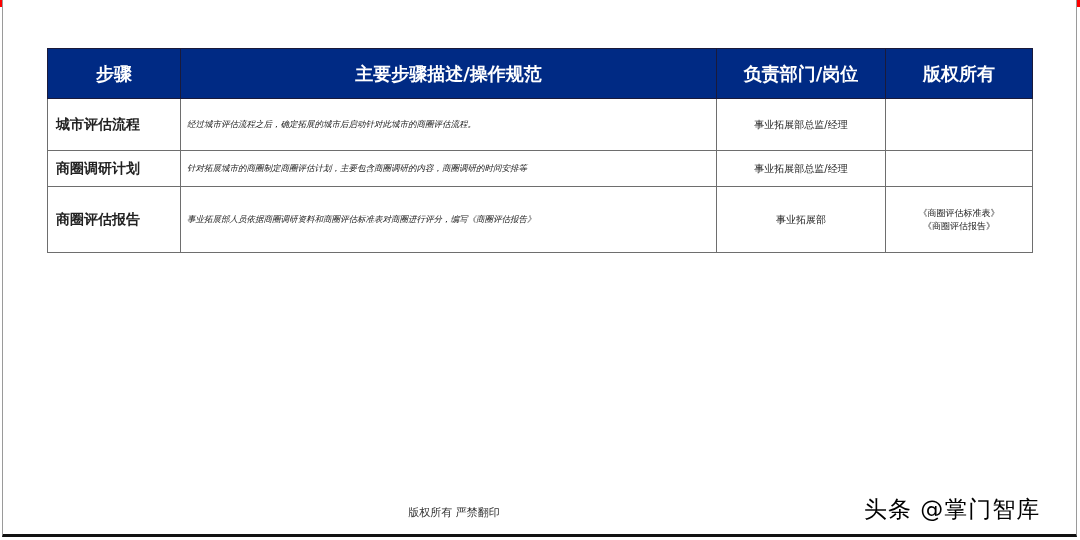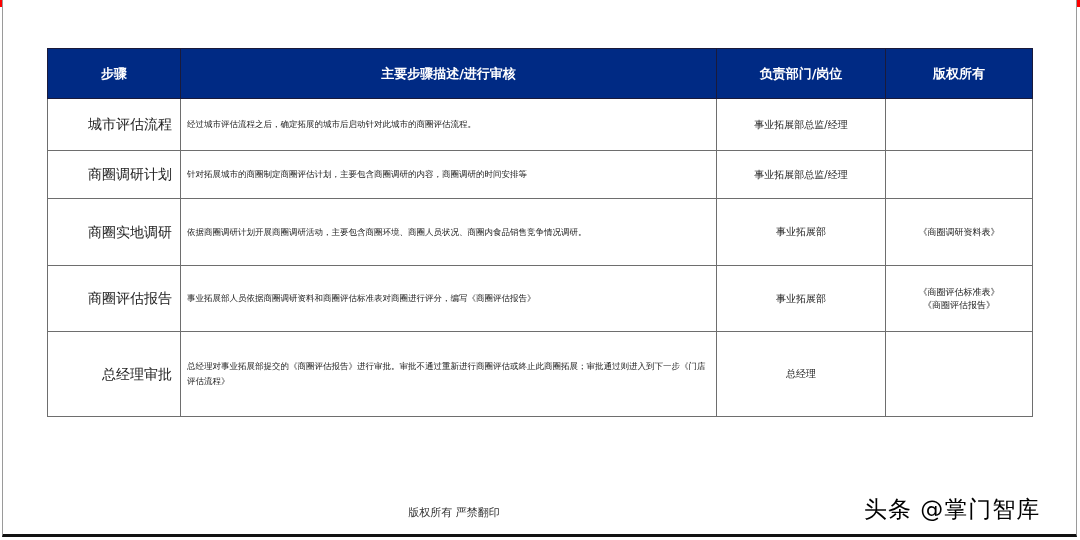--- a/index.html
+++ b/index.html
@@ -9,26 +9,26 @@
       position: absolute; left: 2px; top: 0; width: 1075px; height: 537px;
       border-left: 1px solid #9a9a9a; border-right: 1px solid #9a9a9a;
       border-bottom: 3px solid #111111; background: #ffffff;
     }
     .topbar { position: absolute; left: 0; top: 0; width: 1080px; height: 7px; background: #ff0000; }
     table.proc {
       position: absolute; left: 47px; top: 48px; width: 985px;
       border-collapse: collapse; table-layout: fixed;
     }
     table.proc th {
-      background: #002a84; color: #ffffff; font-size: 13px; font-weight: bold;
+      background: #002a84; color: #ffffff; font-size: 18px; font-weight: bold;
       height: 50px; border: 1px solid #1a1a3a; text-align: center; vertical-align: middle;
     }
     table.proc td { border: 1px solid #6e6e6e; vertical-align: middle; color: #222222; }
-    td.step { text-align: right; font-size: 14px; font-weight: normal; color: #111111; padding: 4px 8px; line-height: 17px; }
-    td.desc { font-size: 8.5px; padding: 16px 6px; line-height: 15px; color: #333333; }
+    td.step { text-align: left; font-size: 14px; font-weight: bold; color: #111111; padding: 4px 8px; line-height: 17px; }
+    td.desc { font-size: 8.5px; padding: 4px 6px; line-height: 15px; color: #333333; font-style: italic; }
     td.owner { text-align: center; font-size: 10px; color: #333333; }
     td.tools { text-align: center; font-size: 9px; color: #333333; line-height: 13px; }
     .footer {
       position: absolute; left: 0; top: 505px; width: 908px; text-align: center;
       font-size: 11px; color: #333333;
     }
     .watermark {
       position: absolute; left: 864px; top: 494px; font-size: 23px; color: #000000;
       letter-spacing: 1px; font-family: "DejaVu Sans", sans-serif;
     }
@@ -42,21 +42,21 @@
 <table class="proc">
   <colgroup>
     <col style="width:133px">
     <col style="width:536px">
     <col style="width:169px">
     <col style="width:147px">
   </colgroup>
   <thead>
     <tr>
       <th>步骤</th>
-      <th>主要步骤描述/进行审核</th>
+      <th>主要步骤描述/操作规范</th>
       <th>负责部门/岗位</th>
       <th>版权所有</th>
     </tr>
   </thead>
   <tbody>
     <tr style="height:52px">
       <td class="step">城市评估流程</td>
       <td class="desc">经过城市评估流程之后，确定拓展的城市后启动针对此城市的商圈评估流程。</td>
       <td class="owner">事业拓展部总监/经理</td>
       <td class="tools">
@@ -64,42 +64,26 @@
         </td>
     </tr>
     <tr style="height:36px">
       <td class="step">商圈调研计划</td>
       <td class="desc">针对拓展城市的商圈制定商圈评估计划，主要包含商圈调研的内容，商圈调研的时间安排等</td>
       <td class="owner">事业拓展部总监/经理</td>
       <td class="tools">
           <div></div>
         </td>
     </tr>
-    <tr style="height:67px">
-      <td class="step">商圈实地调研</td>
-      <td class="desc">依据商圈调研计划开展商圈调研活动，主要包含商圈环境、商圈人员状况、商圈内食品销售竞争情况调研。</td>
-      <td class="owner">事业拓展部</td>
-      <td class="tools">
-          <div>《商圈调研资料表》</div>
-        </td>
-    </tr>
     <tr style="height:66px">
       <td class="step">商圈评估报告</td>
       <td class="desc">事业拓展部人员依据商圈调研资料和商圈评估标准表对商圈进行评分，编写《商圈评估报告》</td>
       <td class="owner">事业拓展部</td>
       <td class="tools">
         <div>《商圈评估标准表》</div>
         <div>《商圈评估报告》</div>
       </td>
     </tr>
-    <tr style="height:85px">
-      <td class="step">总经理审批</td>
-      <td class="desc">总经理对事业拓展部提交的《商圈评估报告》进行审批。审批不通过重新进行商圈评估或终止此商圈拓展；审批通过则进入到下一步《门店评估流程》</td>
-      <td class="owner">总经理</td>
-      <td class="tools">
-          <div></div>
-        </td>
-    </tr>
   </tbody>
 </table>
 
 <div class="footer">版权所有  严禁翻印</div>
 <div class="watermark">头条 @掌门智库</div>
 
 </body></html>

